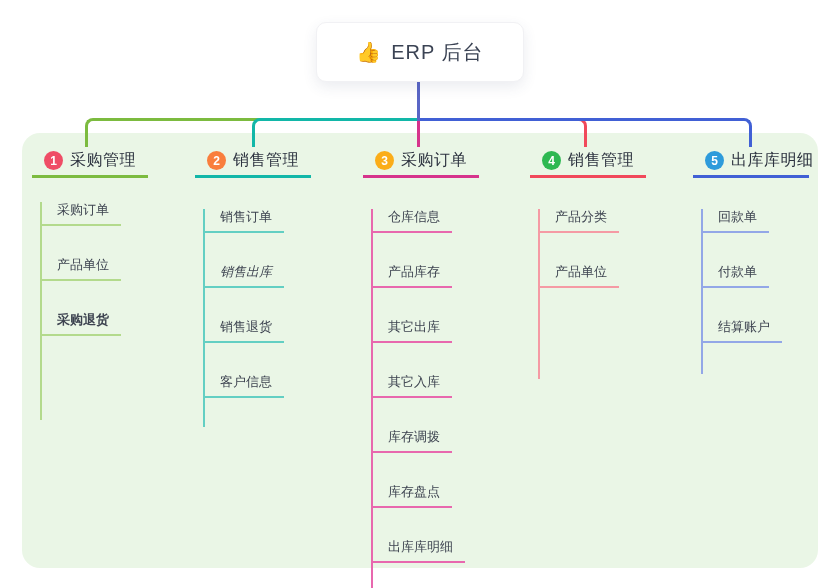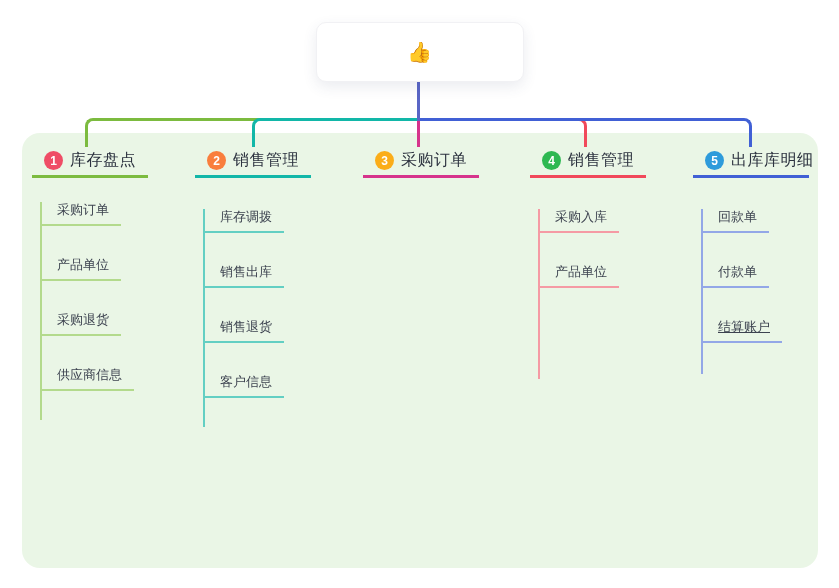--- a/index.html
+++ b/index.html
@@ -66,75 +66,85 @@
 
   <div class="elbow left elbow-purchase" style="border-color: rgb(124, 187, 63);"></div>
   <div class="elbow left elbow-sales" style="border-color: rgb(18, 183, 168);"></div>
   <div class="vdrop drop-inventory" style="background-color: rgb(214, 52, 140);"></div>
   <div class="elbow right elbow-product" style="border-color: rgb(241, 73, 91);"></div>
   <div class="elbow right elbow-finance" style="border-color: rgb(65, 96, 213);"></div>
   <div class="vdrop root-line" style="background-color: rgb(90, 102, 198);"></div>
 
   <div class="root-node">
     <span class="emoji">👍</span>
+    <span class="title">ERP 后台</span>
   </div>
 
   <div class="branch b0">
     <div class="branch-header" style="border-bottom-color: rgb(124, 187, 63);">
       <span class="badge" style="background-color: rgb(239, 77, 102);">1</span>
-      <span class="branch-label">库存盘点</span>
+      <span class="branch-label">采购管理</span>
     </div>
     <div class="items">
       <div class="vline" style="background-color: rgb(179, 218, 140);"></div>
       <div class="item" style="border-bottom-color: rgb(179, 218, 140); margin-top: 24px;">采购订单</div>
       <div class="item" style="border-bottom-color: rgb(179, 218, 140);">产品单位</div>
-      <div class="item" style="border-bottom-color: rgb(179, 218, 140);">采购退货</div>
-      <div class="item" style="border-bottom-color: rgb(179, 218, 140);">供应商信息</div>
+      <div class="item" style="border-bottom-color: rgb(179, 218, 140); font-weight: bold;">采购退货</div>
     </div>
   </div>
 
   <div class="branch b1">
     <div class="branch-header" style="border-bottom-color: rgb(18, 183, 168);">
       <span class="badge" style="background-color: rgb(249, 126, 61);">2</span>
       <span class="branch-label">销售管理</span>
     </div>
     <div class="items">
       <div class="vline" style="background-color: rgb(99, 207, 195);"></div>
-      <div class="item" style="border-bottom-color: rgb(99, 207, 195);">库存调拨</div>
-      <div class="item" style="border-bottom-color: rgb(99, 207, 195);">销售出库</div>
+      <div class="item" style="border-bottom-color: rgb(99, 207, 195);">销售订单</div>
+      <div class="item" style="border-bottom-color: rgb(99, 207, 195); font-style: italic;">销售出库</div>
       <div class="item" style="border-bottom-color: rgb(99, 207, 195);">销售退货</div>
       <div class="item" style="border-bottom-color: rgb(99, 207, 195);">客户信息</div>
     </div>
   </div>
 
   <div class="branch b2">
     <div class="branch-header" style="border-bottom-color: rgb(214, 52, 140);">
       <span class="badge" style="background-color: rgb(251, 173, 25);">3</span>
       <span class="branch-label">采购订单</span>
     </div>
+    <div class="items">
+      <div class="vline" style="background-color: rgb(232, 104, 174);"></div>
+      <div class="item" style="border-bottom-color: rgb(232, 104, 174);">仓库信息</div>
+      <div class="item" style="border-bottom-color: rgb(232, 104, 174);">产品库存</div>
+      <div class="item" style="border-bottom-color: rgb(232, 104, 174);">其它出库</div>
+      <div class="item" style="border-bottom-color: rgb(232, 104, 174);">其它入库</div>
+      <div class="item" style="border-bottom-color: rgb(232, 104, 174);">库存调拨</div>
+      <div class="item" style="border-bottom-color: rgb(232, 104, 174);">库存盘点</div>
+      <div class="item" style="border-bottom-color: rgb(232, 104, 174);">出库库明细</div>
+    </div>
   </div>
 
   <div class="branch b3">
     <div class="branch-header" style="border-bottom-color: rgb(241, 73, 91);">
       <span class="badge" style="background-color: rgb(46, 184, 82);">4</span>
       <span class="branch-label">销售管理</span>
     </div>
     <div class="items">
       <div class="vline" style="background-color: rgb(245, 154, 164);"></div>
-      <div class="item" style="border-bottom-color: rgb(245, 154, 164);">采购入库</div>
+      <div class="item" style="border-bottom-color: rgb(245, 154, 164);">产品分类</div>
       <div class="item" style="border-bottom-color: rgb(245, 154, 164);">产品单位</div>
     </div>
   </div>
 
   <div class="branch b4">
     <div class="branch-header" style="border-bottom-color: rgb(65, 96, 213);">
       <span class="badge" style="background-color: rgb(46, 155, 219);">5</span>
       <span class="branch-label">出库库明细</span>
     </div>
     <div class="items">
       <div class="vline" style="background-color: rgb(147, 167, 231);"></div>
       <div class="item" style="border-bottom-color: rgb(147, 167, 231);">回款单</div>
       <div class="item" style="border-bottom-color: rgb(147, 167, 231);">付款单</div>
-      <div class="item" style="border-bottom-color: rgb(147, 167, 231); text-decoration: underline;">结算账户</div>
+      <div class="item" style="border-bottom-color: rgb(147, 167, 231);">结算账户</div>
     </div>
   </div>
 
 </div>
 
 </body></html>

